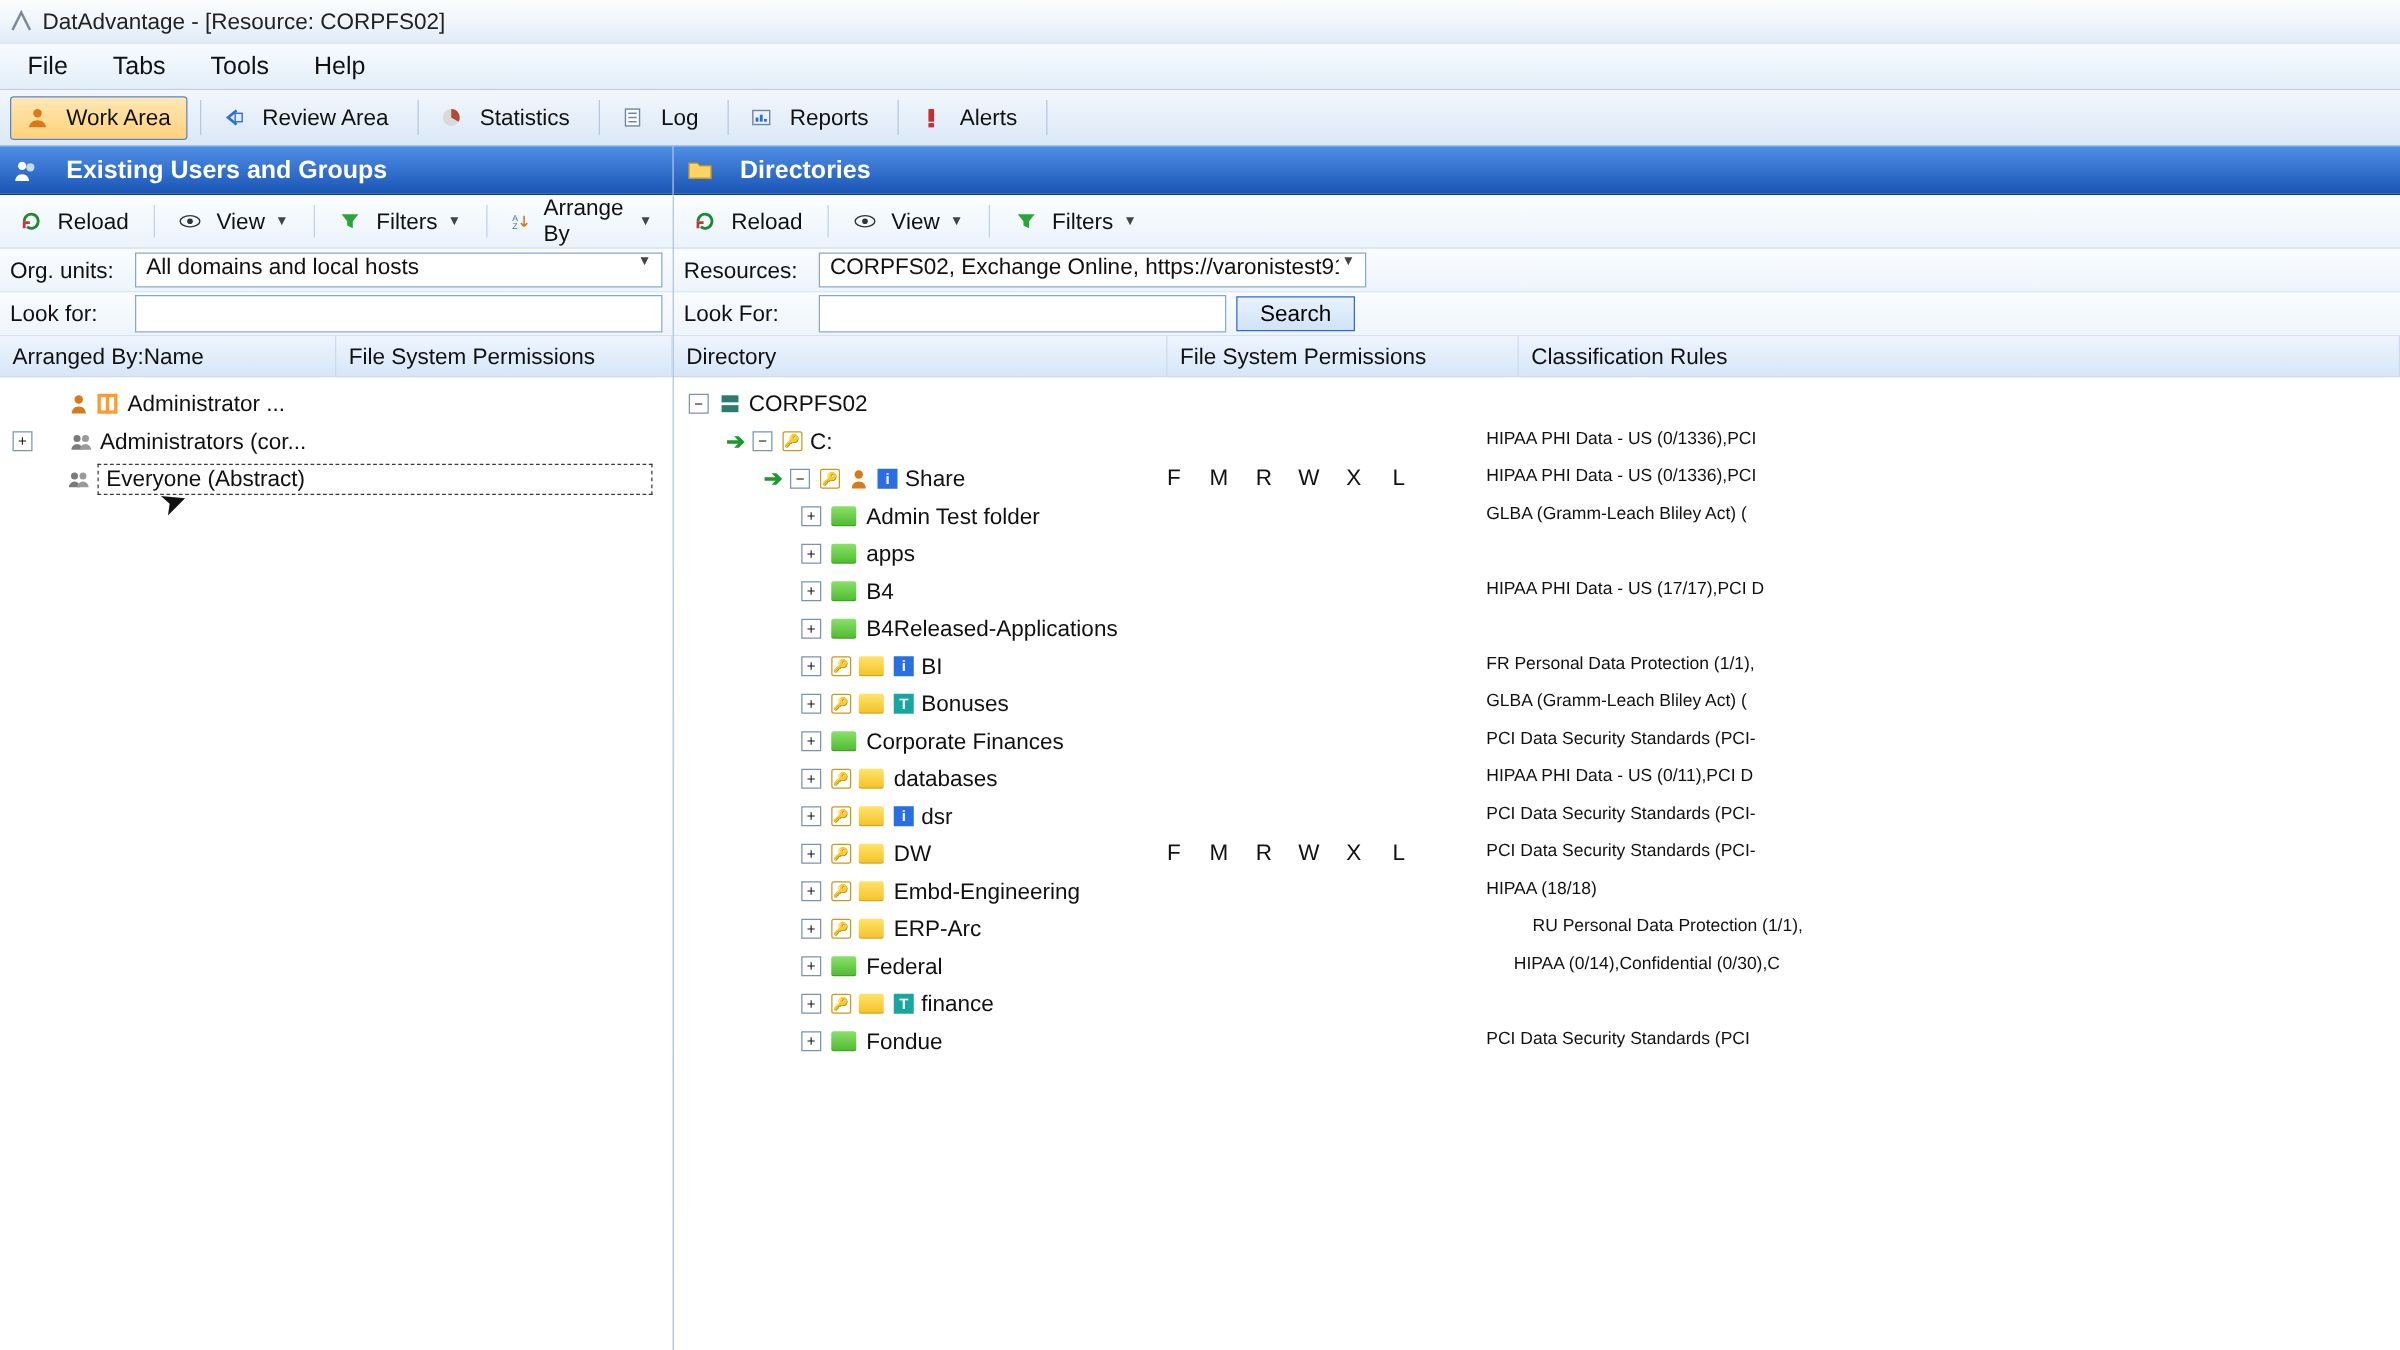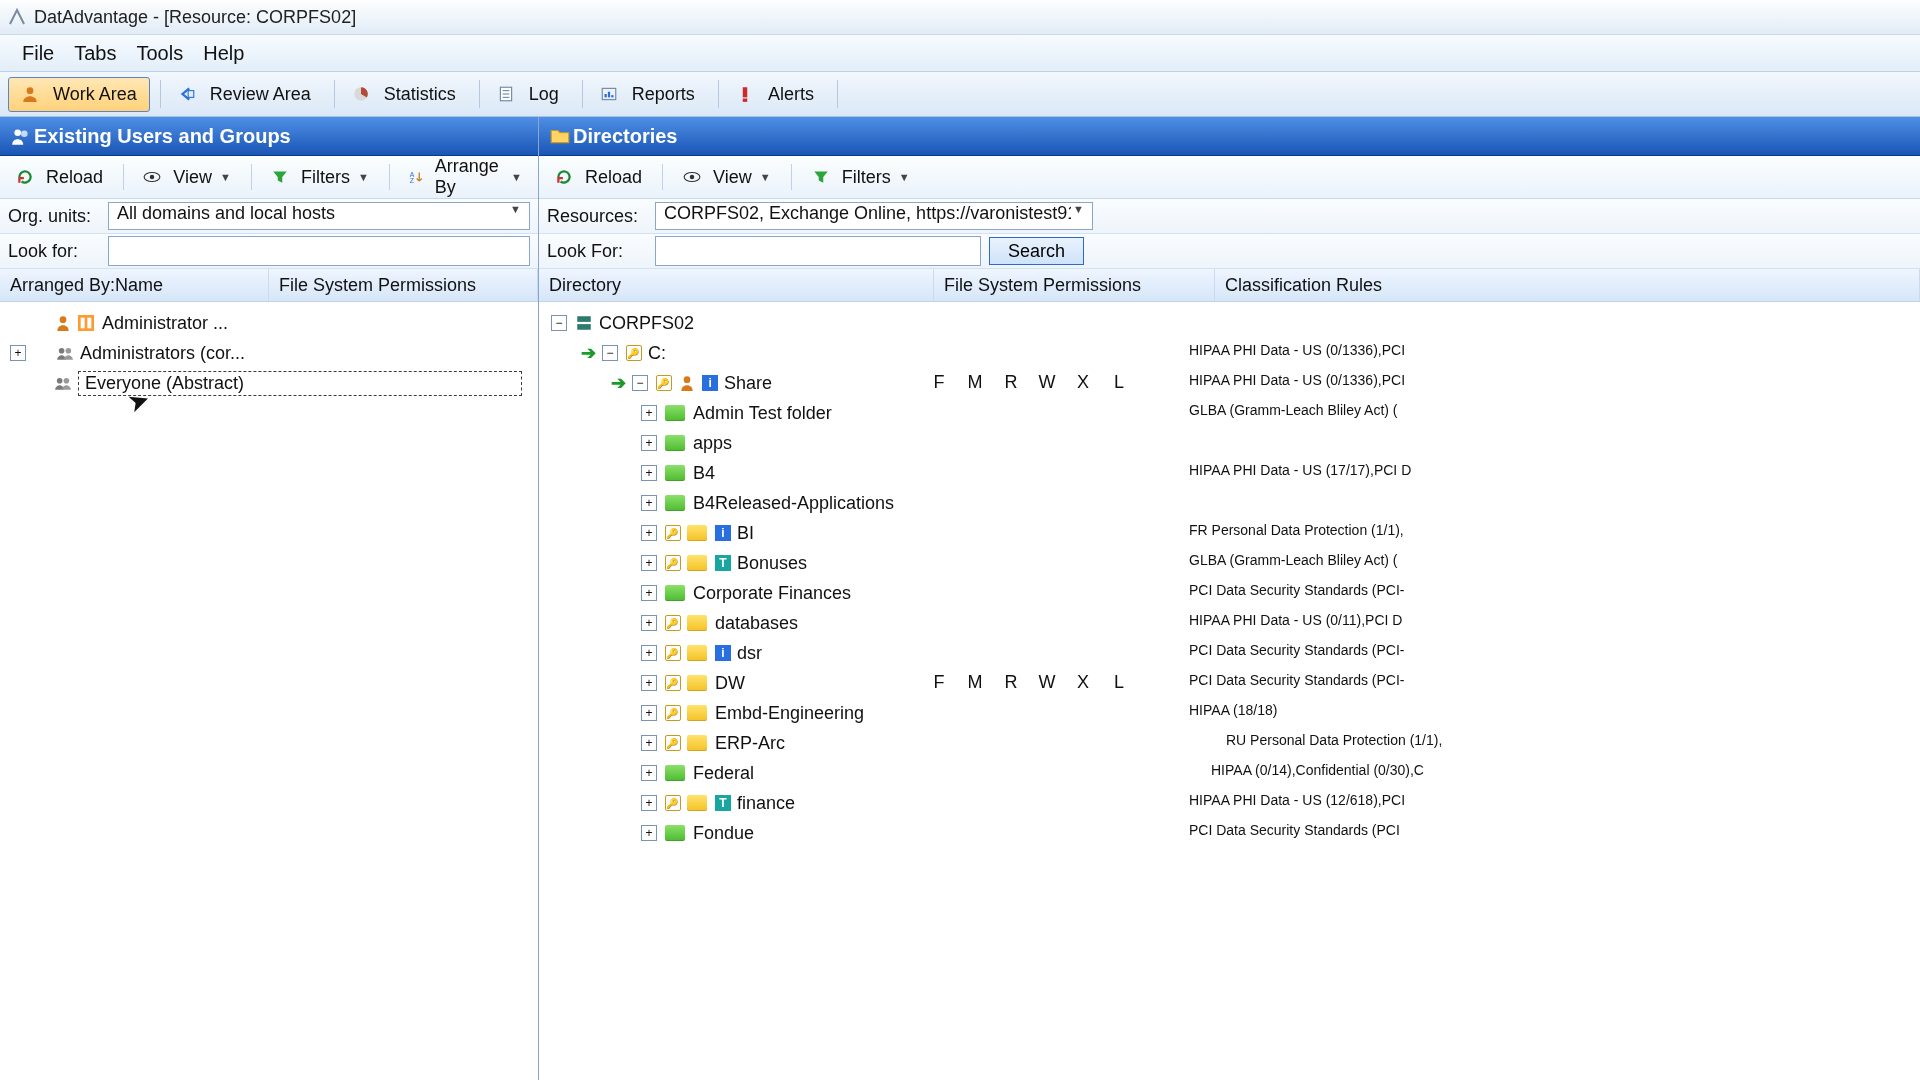--- a/index.html
+++ b/index.html
@@ -1,29 +1,29 @@
 <!DOCTYPE html>
 <html><head>
 <meta charset="utf-8">
 <style>
   html,body{margin:0;padding:0;font-family:"Segoe UI",Tahoma,Arial,sans-serif;font-size:14px;color:#111;background:#fff;overflow:hidden}
   .app{width:1920px;height:1080px;background:linear-gradient(#fff,#d6e6f8);}
   .titlebar{height:34px;background:linear-gradient(#fdfefe,#e1ecf7);display:flex;align-items:center;padding:0 8px;font-size:18px;color:#222;border-bottom:1px solid #cfd8e3}
   .titlebar .app-ico{width:18px;height:18px;margin-right:8px;display:inline-flex}
-  .menubar{height:36px;background:linear-gradient(#f6fbff,#e3eef9);display:flex;align-items:center;gap:20px;padding:0 22px;border-bottom:1px solid #bcd0e6;font-size:20px}
+  .menubar{height:36px;background:linear-gradient(#f6fbff,#e3eef9);display:flex;align-items:center;gap:36px;padding:0 22px;border-bottom:1px solid #bcd0e6;font-size:20px}
   .menubar span{cursor:default}
   .toolbar{height:44px;background:linear-gradient(#f2f7fd,#dae8f6);display:flex;align-items:center;padding:0 8px;border-bottom:1px solid #a9c2dd}
   .toolbar .tb-btn{display:flex;align-items:center;gap:8px;padding:6px 12px;margin-right:6px;border:1px solid transparent;border-radius:3px;font-size:18px}
   .toolbar .tb-btn.active{background:linear-gradient(#ffe7b5,#ffd27a);border:1px solid #5a84c6}
   .toolbar .sep{width:1px;height:28px;background:#b7c8dc;margin:0 4px}
   .workspace{display:flex;height:calc(1080px - 34px - 36px - 44px);}
   .panel{display:flex;flex-direction:column;min-width:0}
   .panel-left{width:538px;border-right:1px solid #8aa7cb}
   .panel-right{flex:1;min-width:0}
-  .panel-header{height:38px;background:linear-gradient(#4f8fe6,#1a56b5);color:#fff;display:flex;align-items:center;gap:2px;padding:0 10px;font-size:20px;font-weight:700;border-bottom:1px solid #0c3b86}
+  .panel-header{height:38px;background:linear-gradient(#4f8fe6,#1a56b5);color:#fff;display:flex;align-items:center;gap:21px;padding:0 10px;font-size:20px;font-weight:700;border-bottom:1px solid #0c3b86}
   .panel-header .ph-ico{width:22px;height:22px;display:inline-flex;align-items:center;justify-content:center}
   .panel-tools{height:42px;background:linear-gradient(#fbfefe,#eaf2fb);display:flex;align-items:center;gap:6px;padding:0 8px;border-bottom:1px solid #c9d8ea;font-size:18px}
   .pt-btn{display:flex;align-items:center;gap:6px;padding:4px 8px}
   .pt-sep{width:1px;height:26px;background:#c1d2e6;margin:0 6px}
   .chev{font-size:11px;color:#444;margin-left:2px}
   .row{display:flex;align-items:center;height:34px;padding:0 8px;border-bottom:1px solid #d6e1ee;background:linear-gradient(#fafdff,#eef4fb);font-size:18px;gap:8px}
   .row label{min-width:92px}
   .select{flex:1;height:26px;border:1px solid #8aa7cb;background:#fff;display:flex;justify-content:space-between;padding:0 8px}
   .input{flex:1;height:26px;border:1px solid #8aa7cb;background:#fff}
   .btn{height:28px;padding:0 18px;border:1px solid #2f6bc5;background:linear-gradient(#e9f2fd,#cfe3f9);font-size:18px}
@@ -446,21 +446,20 @@
             <span>Federal</span>
           </div>
           <div class="class-col" style="left: 672px; top: 460px; position: absolute;">HIPAA (0/14),Confidential (0/30),C</div>
           <div class="tnode dir-row" style="padding-left: 98px;">
             <span class="expander">+</span>
             <span class="key">🔑</span>
             <span class="folder yellow"></span>
             <span class="badge teal">T</span>
             <span>finance</span>
           </div>
-          <div class="class-col" style="left: 650px; top: 490px; position: absolute;">HIPAA PHI Data - US (12/618),PCI</div>
           <div class="tnode dir-row" style="padding-left: 98px;">
             <span class="expander">+</span>
             <span class="folder green"></span>
             <span>Fondue</span>
           </div>
           <div class="class-col" style="left: 650px; top: 520px; position: absolute;">PCI Data Security Standards (PCI</div>
         </div>
   </div>
 </div>
 

